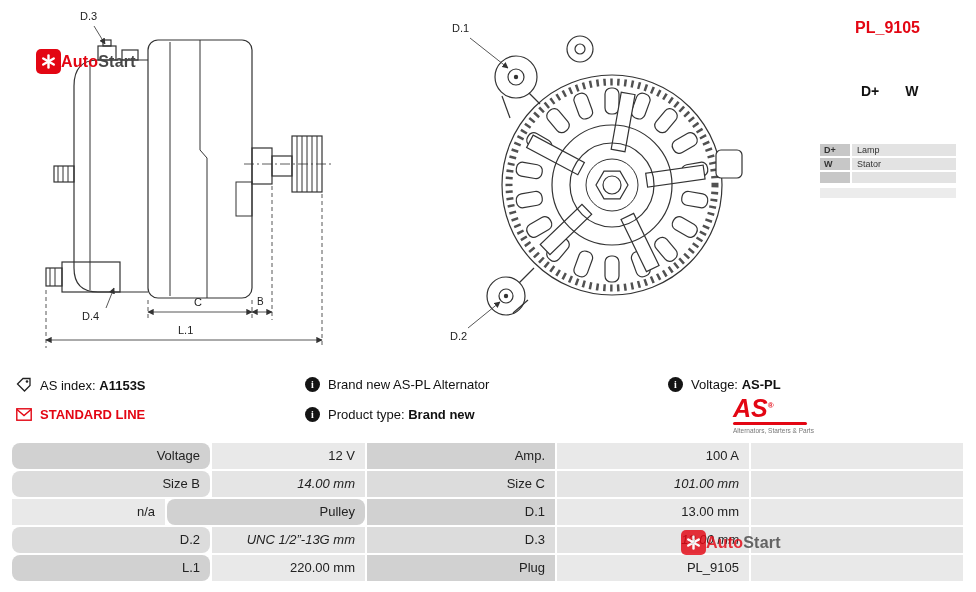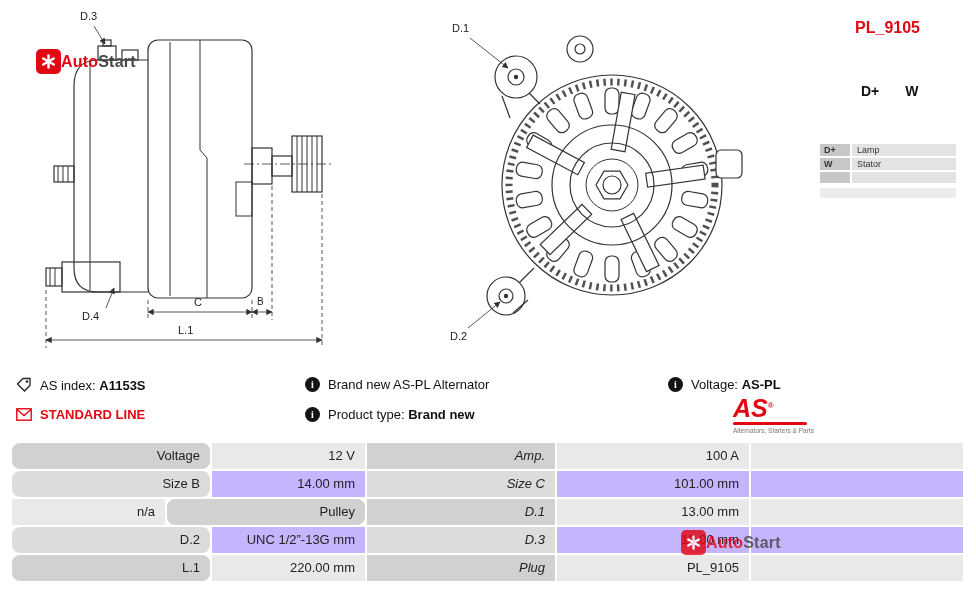--- a/index.html
+++ b/index.html
@@ -49,26 +49,26 @@
   .aspl{position:absolute;left:733px;top:394px;width:90px;}
   .aspl .as{color:#e30613;font-style:italic;font-weight:bold;font-size:25px;line-height:23px;}
   .aspl .reg{font-size:8px;vertical-align:super;color:#e30613;font-style:normal;}
   .aspl .swoosh{height:3px;background:#e30613;border-radius:2px;width:74px;margin:1px 0 2px;}
   .aspl .tagline{font-size:6.5px;color:#777;white-space:nowrap;}
 
   
   .specs{position:absolute;left:12px;top:443px;width:951px;font-size:13px;color:#222;}
   .srow{display:flex;height:26px;line-height:26px;margin-bottom:2px;}
   .cell{text-align:right;padding-right:10px;white-space:nowrap;box-sizing:border-box;margin-right:2px;}
-  .l1{width:198px;border-radius:8px;} .v1{width:153px;} .l2{width:188px;font-style:italic;} .v2{width:192px;}
+  .l1{width:198px;border-radius:8px;} .v1{width:153px;} .l2{width:188px;} .v2{width:192px;}
   .e{flex:1;margin-right:0;padding:0;}
   .srow.odd  .l1,.srow.odd  .l2{background:#d1d1d1;}
   .srow.odd  .v1,.srow.odd  .v2,.srow.odd  .e{background:#e9e9e9;}
   .srow.even .l1,.srow.even .l2{background:#dcdcdc;}
-  .srow.even .v1,.srow.even .v2,.srow.even .e{background:#c4b5fd;}
+  .srow.even .v1,.srow.even .v2,.srow.even .e{background:#e5e5e5;font-style:italic;}
 </style>
 </head>
 <body>
 
 <div class="page">
 
   <svg class="drawing" viewBox="0 0 976 362">
     <defs>
       <marker id="arrow" viewBox="0 0 10 10" refX="9" refY="5" markerWidth="7" markerHeight="7" orient="auto-start-reverse">
         <path d="M0,0 L10,5 L0,10 z" fill="#333"></path>

